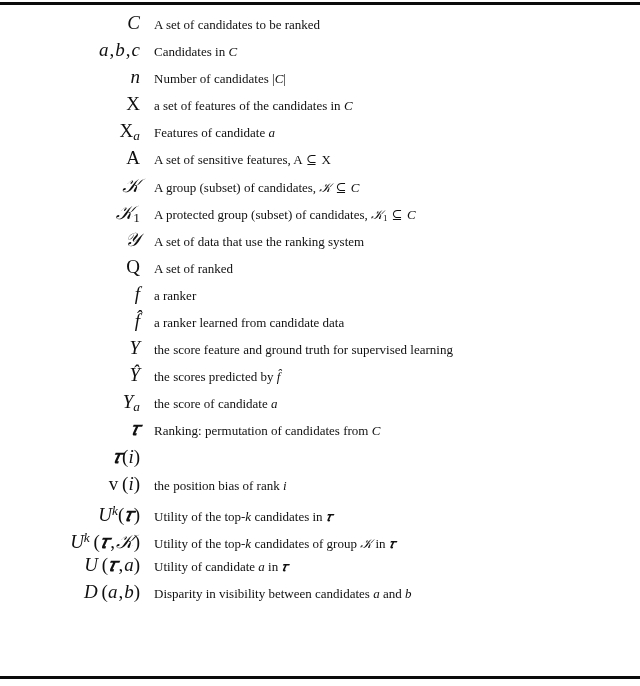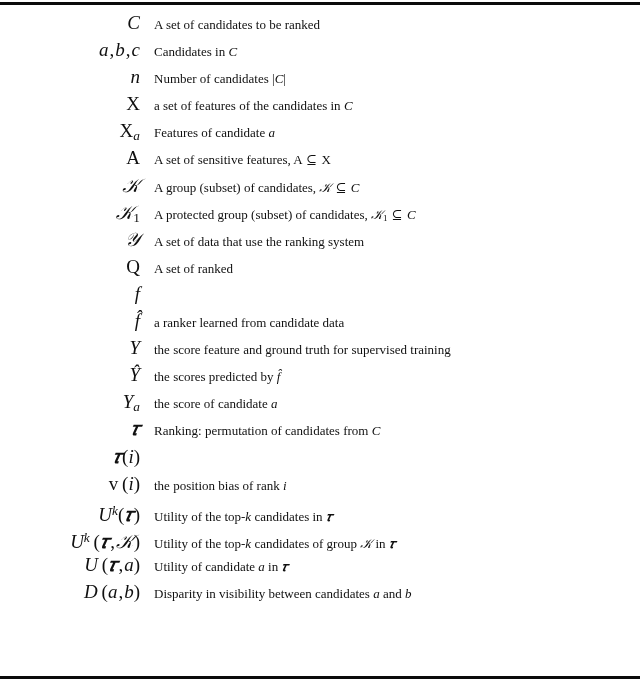--- a/index.html
+++ b/index.html
@@ -126,30 +126,31 @@
       <div class="desc">A set of data that use the ranking system</div>
     </div>
 
     <div class="nrow">
       <div class="sym"><span class="mup">Q</span></div>
       <div class="desc">A set of ranked</div>
     </div>
 
     <div class="nrow">
       <div class="sym"><span class="mi">f</span></div>
+      <div class="desc">a ranker</div>
     </div>
 
     <div class="nrow">
       <div class="sym"><span class="mi">f̂</span></div>
       <div class="desc">a ranker learned from candidate data</div>
     </div>
 
     <div class="nrow">
       <div class="sym"><span class="mi">Y</span></div>
-      <div class="desc">the score feature and ground truth for supervised training</div>
+      <div class="desc">the score feature and ground truth for supervised learning</div>
     </div>
 
     <div class="nrow">
       <div class="sym"><span class="mi">Ŷ</span></div>
       <div class="desc">the scores predicted by <span class="mi">f̂</span></div>
     </div>
 
     <div class="nrow">
       <div class="sym"><span class="mi">Y</span><span class="msub">a</span></div>
       <div class="desc">the score of candidate <span class="mi">a</span></div>

